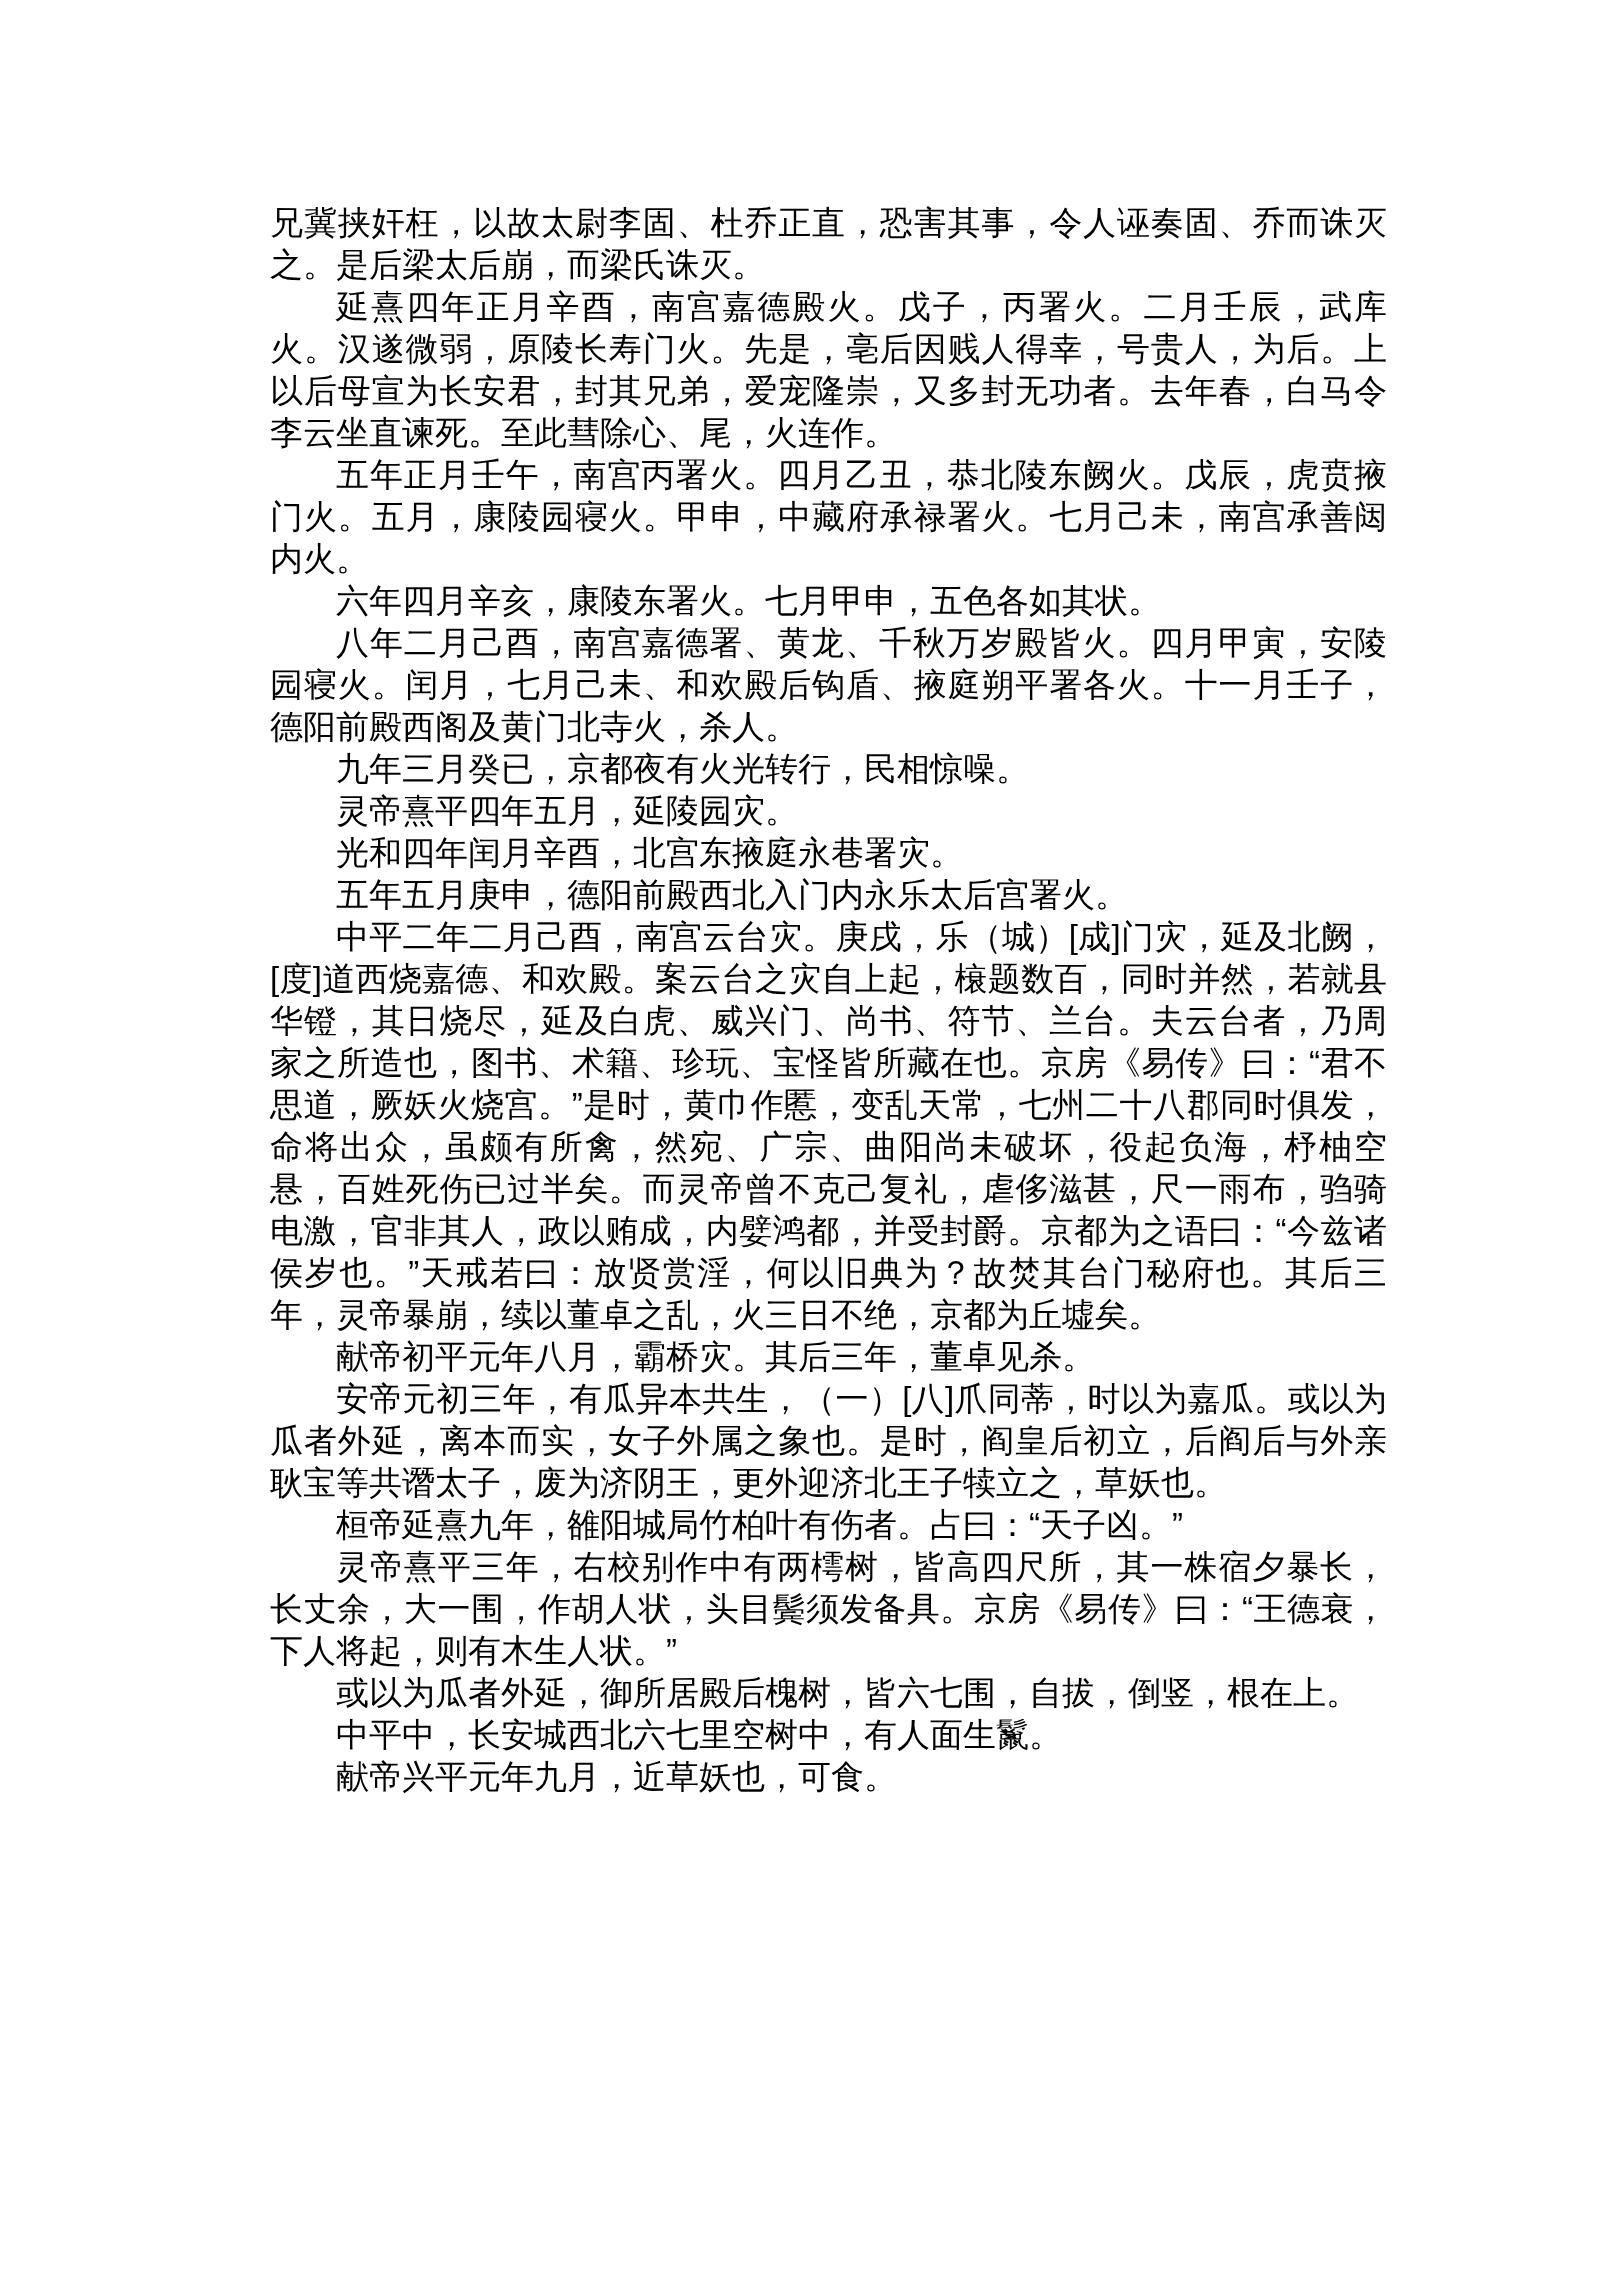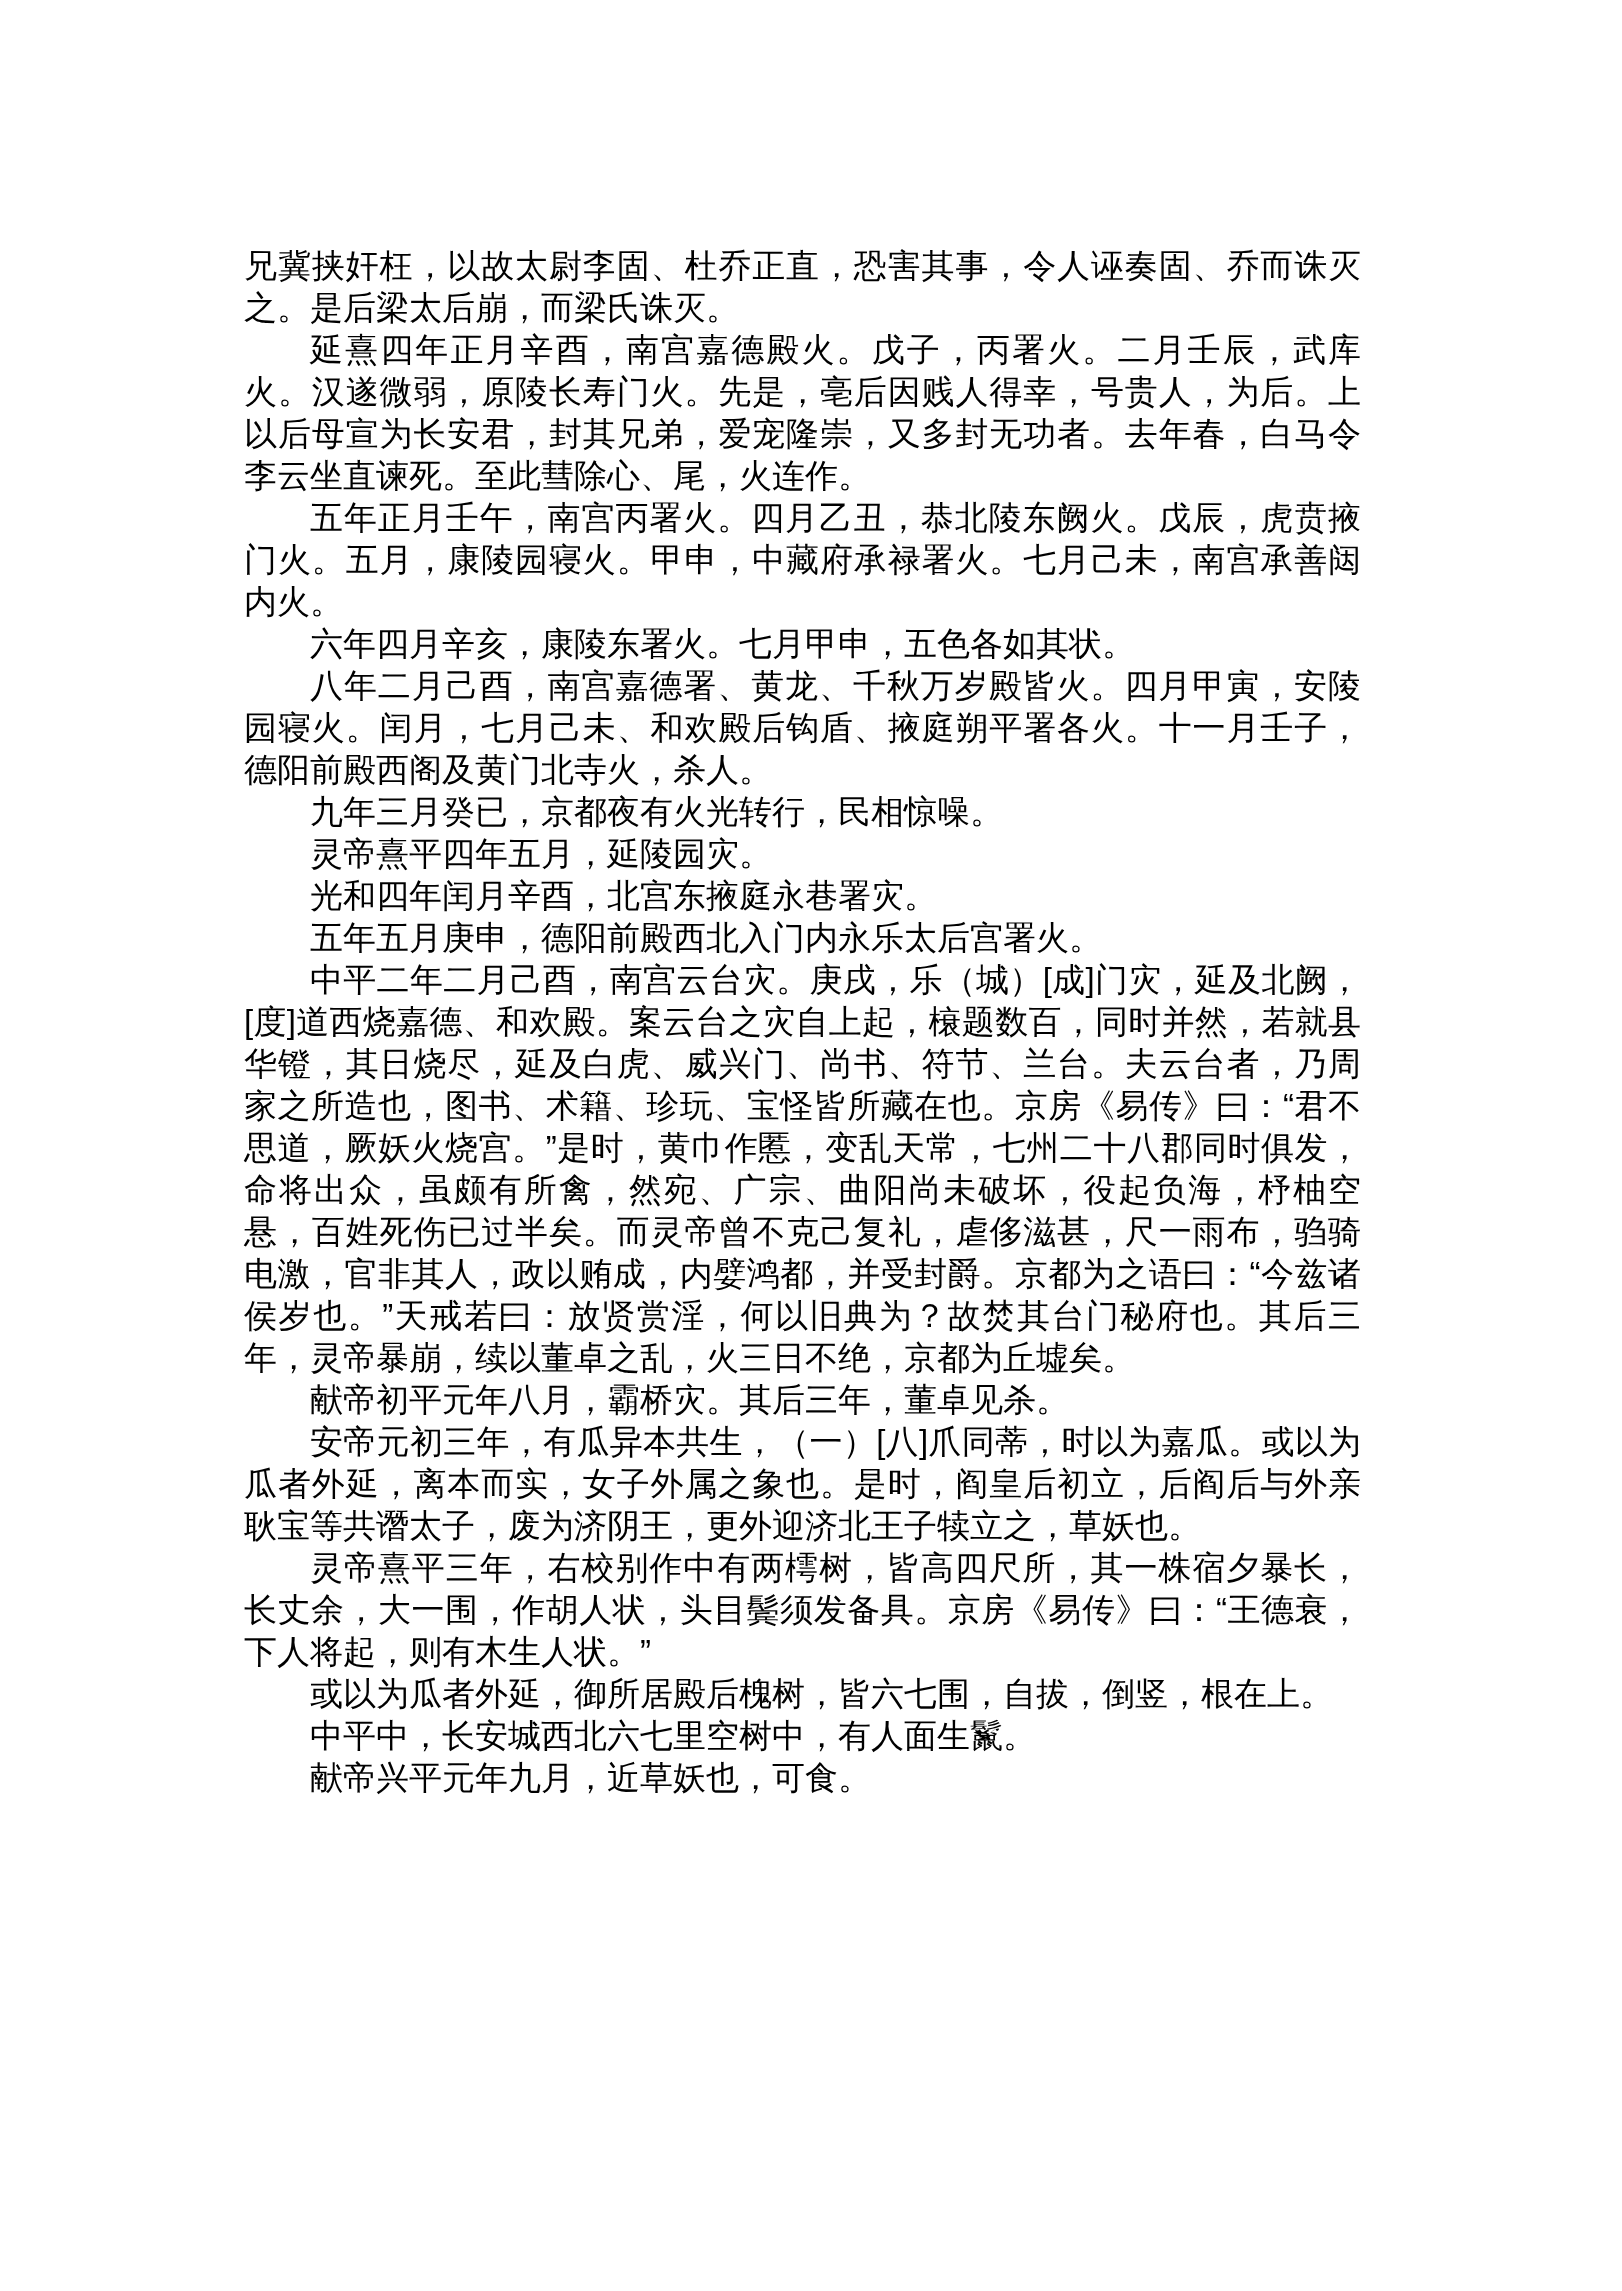--- a/index.html
+++ b/index.html
@@ -17,25 +17,24 @@
     position: absolute;
     left: 0;
     top: 0;
     width: 1622px;
     height: 2292px;
     background: #ffffff;
     overflow: hidden;
   }
   .text-block {
     position: absolute;
-    left: 244px;
+    left: 270px;
     top: 202px;
     width: 1117px;
     color: #000000;
-    margin-top: 43px;
   }
   .para {
     margin: 0;
     padding: 0;
     font-size: 33px;
     line-height: 42px;
     text-align: justify;
     text-justify: inter-ideograph;
     word-break: break-all;
     color: #000000;
@@ -54,19 +53,20 @@
       <p class="para indent">五年正月壬午，南宫丙署火。四月乙丑，恭北陵东阙火。戊辰，虎贲掖门火。五月，康陵园寝火。甲申，中藏府承禄署火。七月己未，南宫承善闼内火。</p>
       <p class="para indent">六年四月辛亥，康陵东署火。七月甲申，五色各如其状。</p>
       <p class="para indent">八年二月己酉，南宫嘉德署、黄龙、千秋万岁殿皆火。四月甲寅，安陵园寝火。闰月，七月己未、和欢殿后钩盾、掖庭朔平署各火。十一月壬子，德阳前殿西阁及黄门北寺火，杀人。</p>
       <p class="para indent">九年三月癸已，京都夜有火光转行，民相惊噪。</p>
       <p class="para indent">灵帝熹平四年五月，延陵园灾。</p>
       <p class="para indent">光和四年闰月辛酉，北宫东掖庭永巷署灾。</p>
       <p class="para indent">五年五月庚申，德阳前殿西北入门内永乐太后宫署火。</p>
       <p class="para indent">中平二年二月己酉，南宫云台灾。庚戌，乐（城）[成]门灾，延及北阙，[度]道西烧嘉德、和欢殿。案云台之灾自上起，榱题数百，同时并然，若就县华镫，其日烧尽，延及白虎、威兴门、尚书、符节、兰台。夫云台者，乃周家之所造也，图书、术籍、珍玩、宝怪皆所藏在也。京房《易传》曰：“君不思道，厥妖火烧宫。”是时，黄巾作慝，变乱天常，七州二十八郡同时俱发，命将出众，虽颇有所禽，然宛、广宗、曲阳尚未破坏，役起负海，杼柚空悬，百姓死伤已过半矣。而灵帝曾不克己复礼，虐侈滋甚，尺一雨布，驺骑电激，官非其人，政以贿成，内嬖鸿都，并受封爵。京都为之语曰：“今兹诸侯岁也。”天戒若曰：放贤赏淫，何以旧典为？故焚其台门秘府也。其后三年，灵帝暴崩，续以董卓之乱，火三日不绝，京都为丘墟矣。</p>
       <p class="para indent">献帝初平元年八月，霸桥灾。其后三年，董卓见杀。</p>
       <p class="para indent">安帝元初三年，有瓜异本共生，（一）[八]爪同蒂，时以为嘉瓜。或以为瓜者外延，离本而实，女子外属之象也。是时，阎皇后初立，后阎后与外亲耿宝等共谮太子，废为济阴王，更外迎济北王子犊立之，草妖也。</p>
+      <p class="para indent">桓帝延熹九年，雒阳城局竹柏叶有伤者。占曰：“天子凶。”</p>
       <p class="para indent">灵帝熹平三年，右校别作中有两樗树，皆高四尺所，其一株宿夕暴长，长丈余，大一围，作胡人状，头目鬓须发备具。京房《易传》曰：“王德衰，下人将起，则有木生人状。”</p>
       <p class="para indent">或以为瓜者外延，御所居殿后槐树，皆六七围，自拔，倒竖，根在上。</p>
       <p class="para indent">中平中，长安城西北六七里空树中，有人面生鬣。</p>
       <p class="para indent">献帝兴平元年九月，近草妖也，可食。</p>
     </div>
 </div>
 
 
 </body></html>

